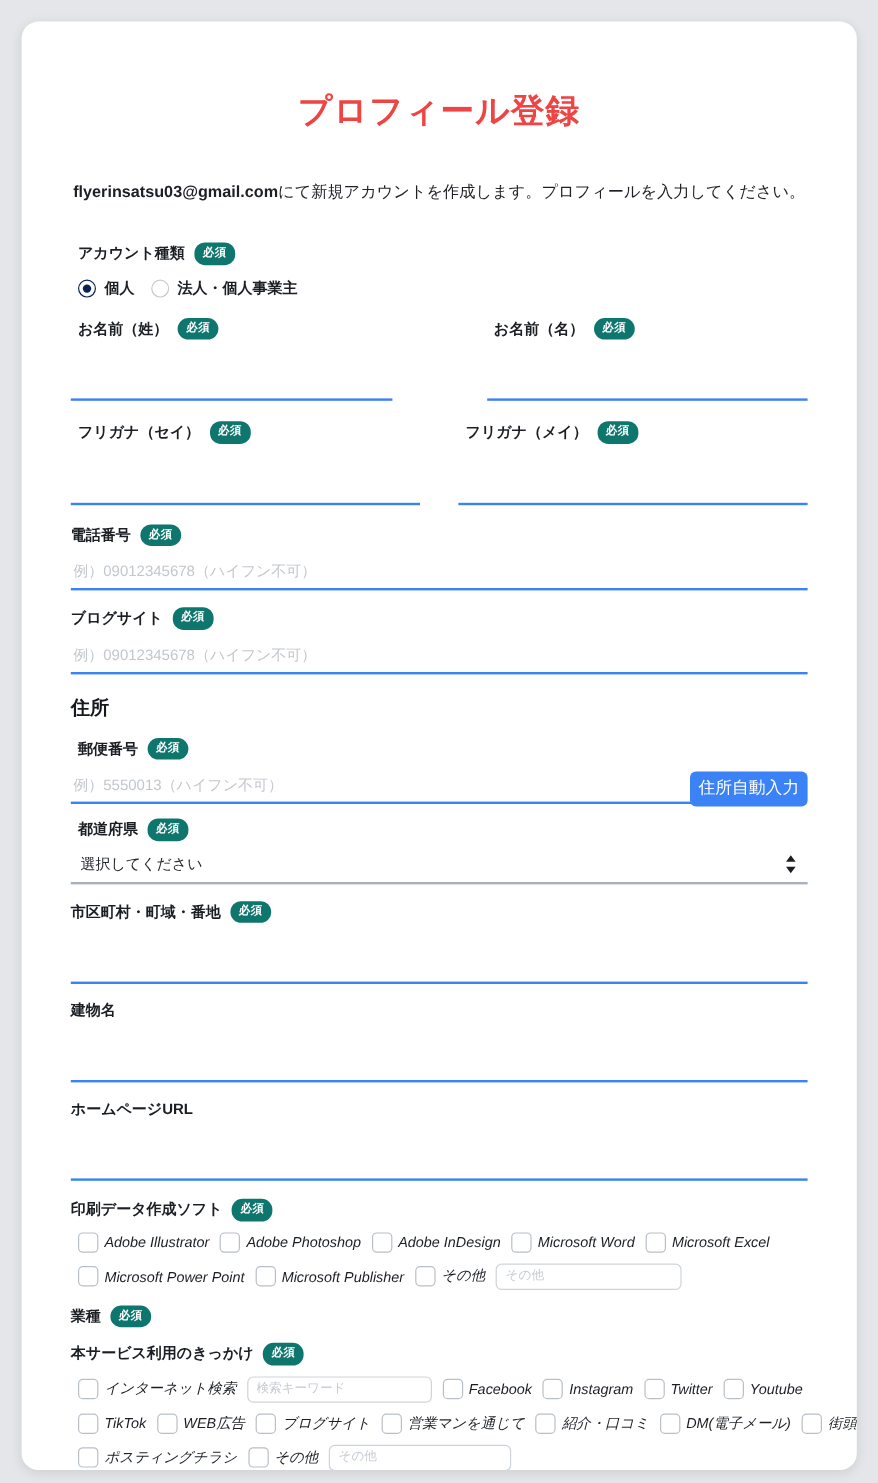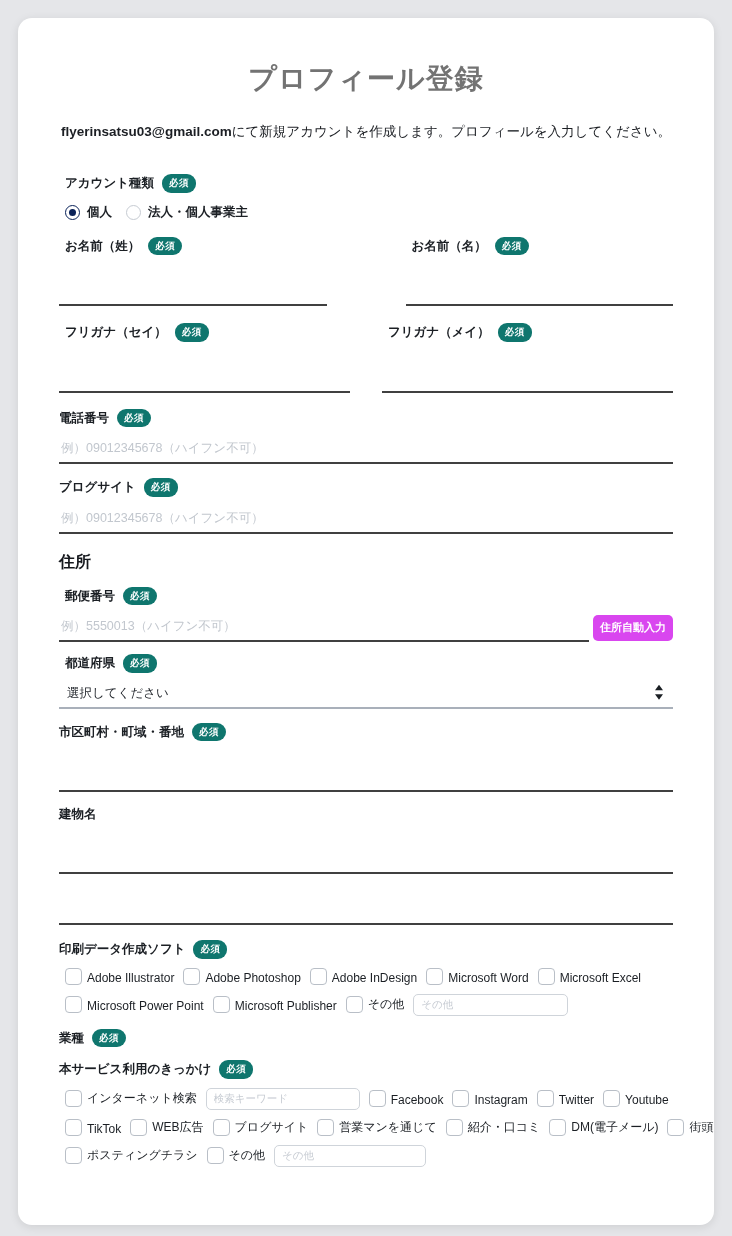--- a/index.html
+++ b/index.html
@@ -23,26 +23,26 @@
     box-shadow: 0 2px 10px rgba(0,0,0,0.10);
     overflow: hidden;
   }
 
   .inner {
     padding: 0 0 0 0;
   }
 
   
   .page-title {
-    margin: 0;
+    margin: 14px;
     padding-top: 42px;
     text-align: center;
     font-size: 28px;
     font-weight: bold;
-    color: #737373;
+    color: #ef4444;
     letter-spacing: 1px;
   }
   .lead {
     margin: 0;
     padding-top: 24px;
     text-align: center;
     font-size: 13.5px;
     color: #1c1f24;
     line-height: 1.5;
   }
@@ -84,41 +84,41 @@
     font-size: 16px;
     font-weight: bold;
     color: #15181d;
     margin: 0;
   }
 
   
   .uline {
     width: 100%;
     border: none;
-    border-bottom: 2px solid #404040;
+    border-bottom: 2px solid #3b82f6;
     background: transparent;
     font-size: 12.5px;
     color: #23272d;
     padding: 6px 2px 7px;
     outline: none;
     font-family: inherit;
     display: block;
   }
   .uline::placeholder { color: #c2c7ce; }
 
   .uselect {
     width: 100%;
     border: none;
     border-bottom: 2px solid #a9b0ba;
     background: transparent;
     font-size: 12.5px;
     color: #23272d;
     padding: 6px 2px 7px 8px;
     outline: none;
-    font-family: Liberation Sans, sans-serif;
+    font-family: Liberation Mono, monospace;
     -webkit-appearance: none;
     appearance: none;
     display: block;
   }
   .select-wrap { position: relative; }
   .select-chev {
     position: absolute;
     right: 8px;
     top: 50%;
     transform: translateY(-60%);
@@ -171,49 +171,50 @@
     border-radius: 50%;
     background: #0a2259;
   }
 
   
   .zip-row { position: relative; }
   .btn-green {
     position: absolute;
     right: 0;
     top: 2px;
-    background: #d946ef;
+    background: #3b82f6;
     color: #ffffff;
     border: none;
     border-radius: 5px;
-    font-size: 11px;
-    font-weight: bold;
+    font-size: 14px;
+    font-weight: normal;
     padding: 5px 7px 6px;
     font-family: inherit;
     cursor: pointer;
     white-space: nowrap;
   }
   .zip-row .uline { width: 530px; }
 
   
   .cbrow {
     display: flex;
     align-items: center;
     flex-wrap: nowrap;
     padding-top: 9px;
     padding-left: 6px;
   }
   .cb-opt {
     display: flex;
-    align-items: flex-end;
+    align-items: center;
     gap: 5px;
     font-size: 12px;
     color: #1b1f24;
     white-space: nowrap;
     margin-right: 9px;
+    font-style: italic;
   }
   .cb-opt:last-child { margin-right: 0; }
   .cbox {
     width: 17px; height: 17px;
     border: 1px solid #b9bfc7;
     border-radius: 4px;
     background: #fff;
     flex: 0 0 auto;
   }
   .mini-input {
@@ -351,20 +352,23 @@
       </div>
 
       <div class="field" style="margin-top:14px;">
         <div class="label">
           <span>建物名</span>
         </div>
         <input class="uline" style="margin-top: 22px;" type="text" placeholder="">
       </div>
 
       <div class="field" style="margin-top:14px;">
+        <div class="label">
+          <span>ホームページURL</span>
+        </div>
         <input class="uline" style="margin-top: 22px;" type="text" placeholder="">
       </div>
 
       <div class="field" style="margin-top:15px;">
         <div class="label">
           <span>印刷データ作成ソフト</span>
           <span class="badge">必須</span>
         </div>
         <div class="cbrow">
           <label class="cb-opt">

